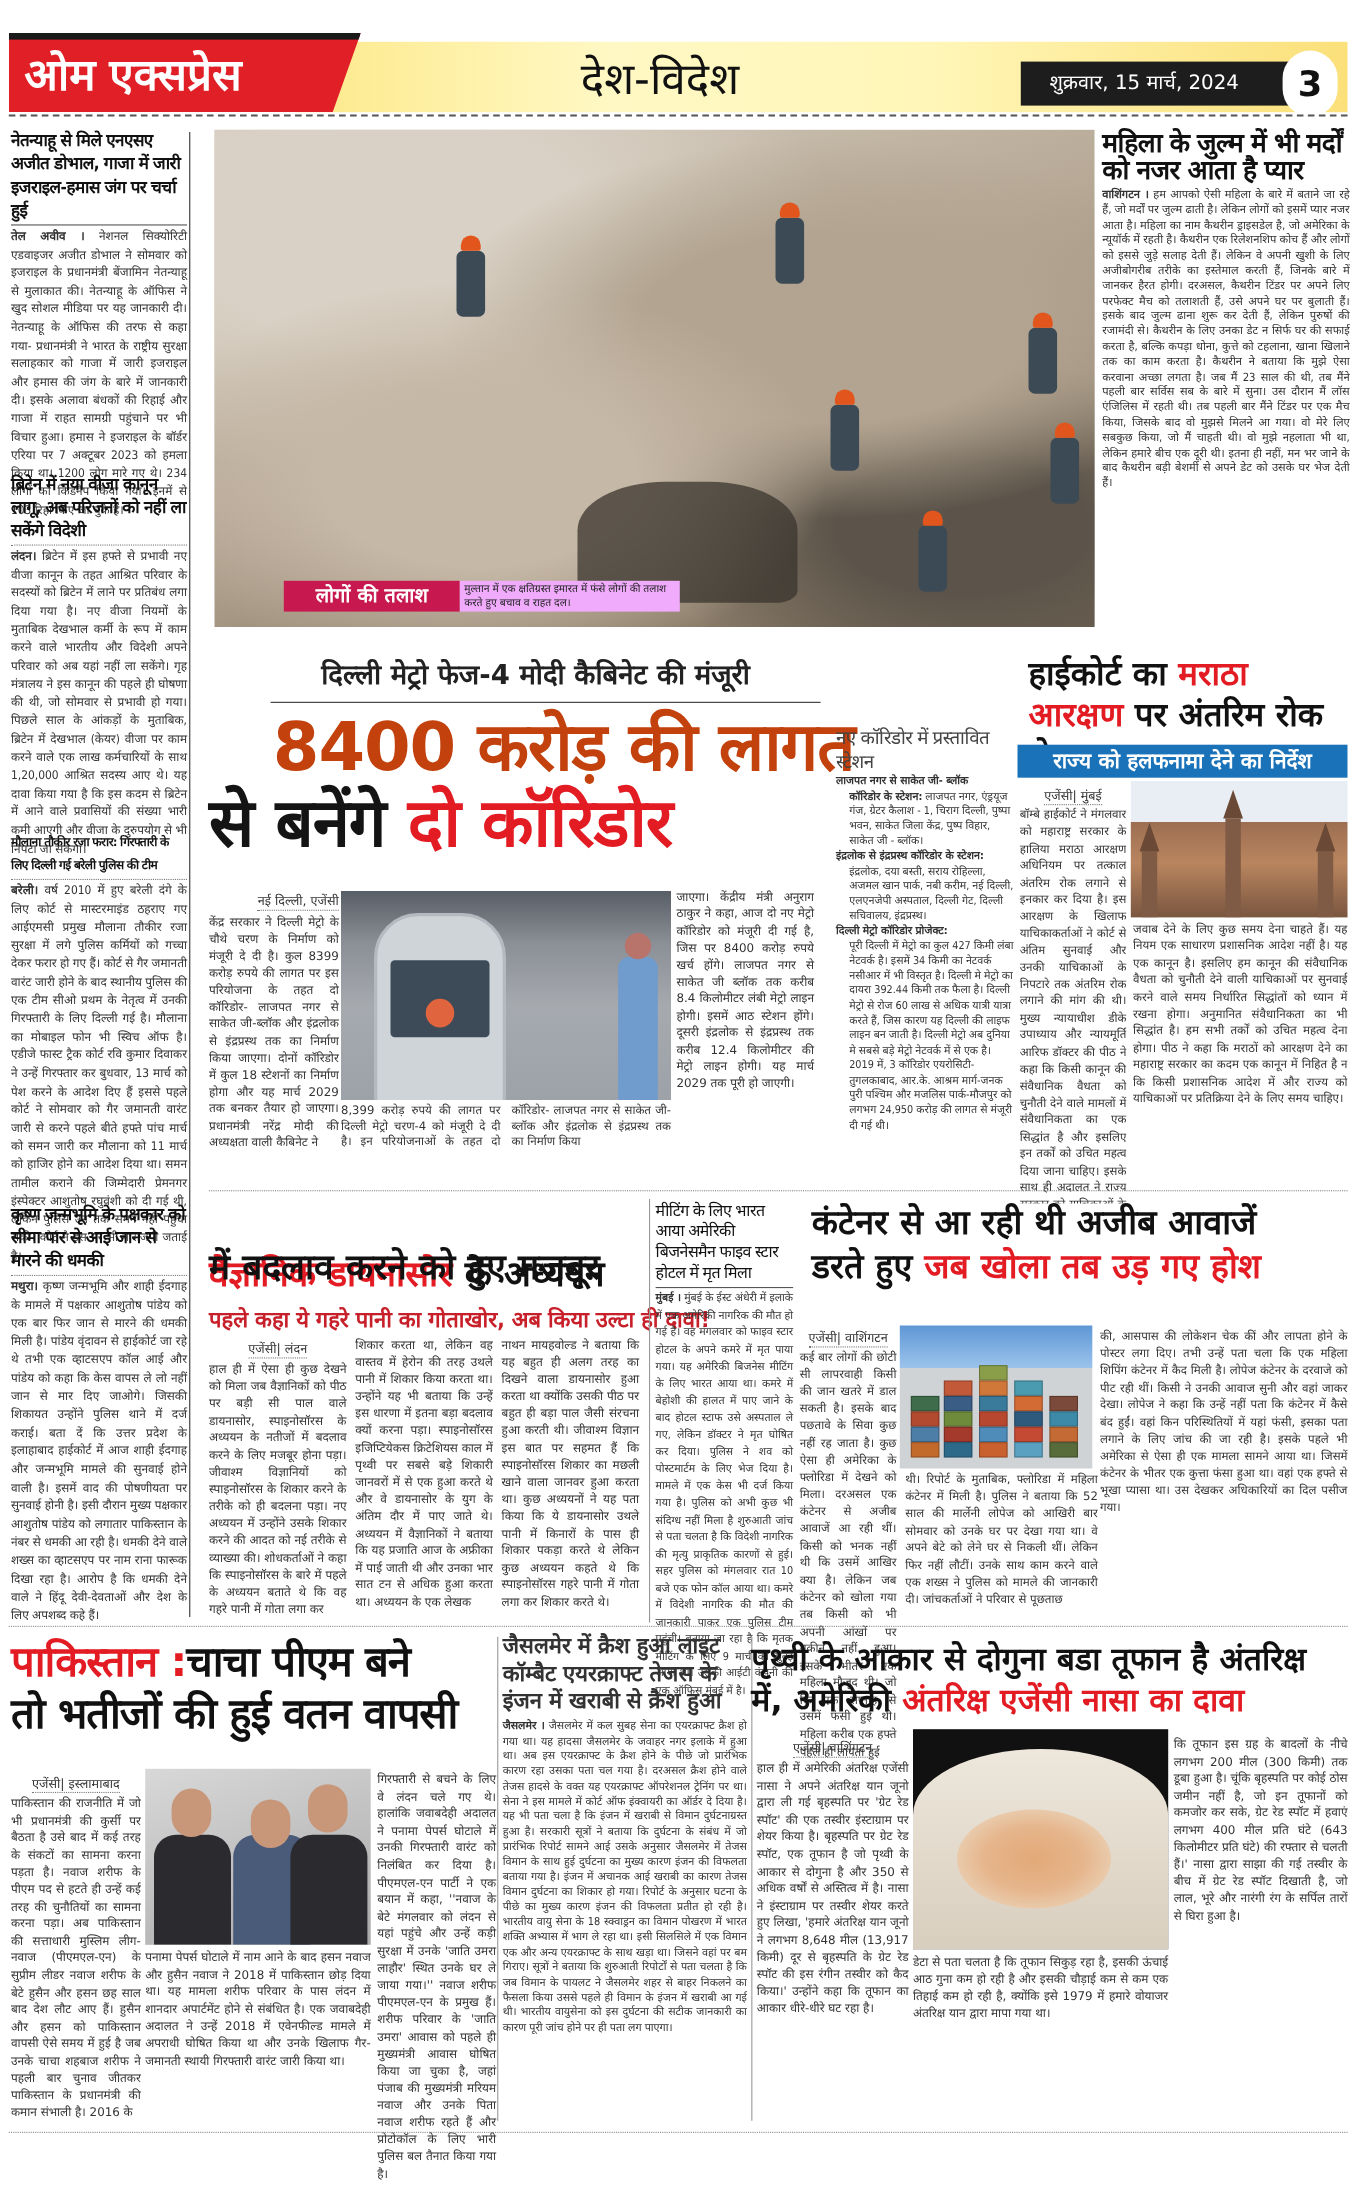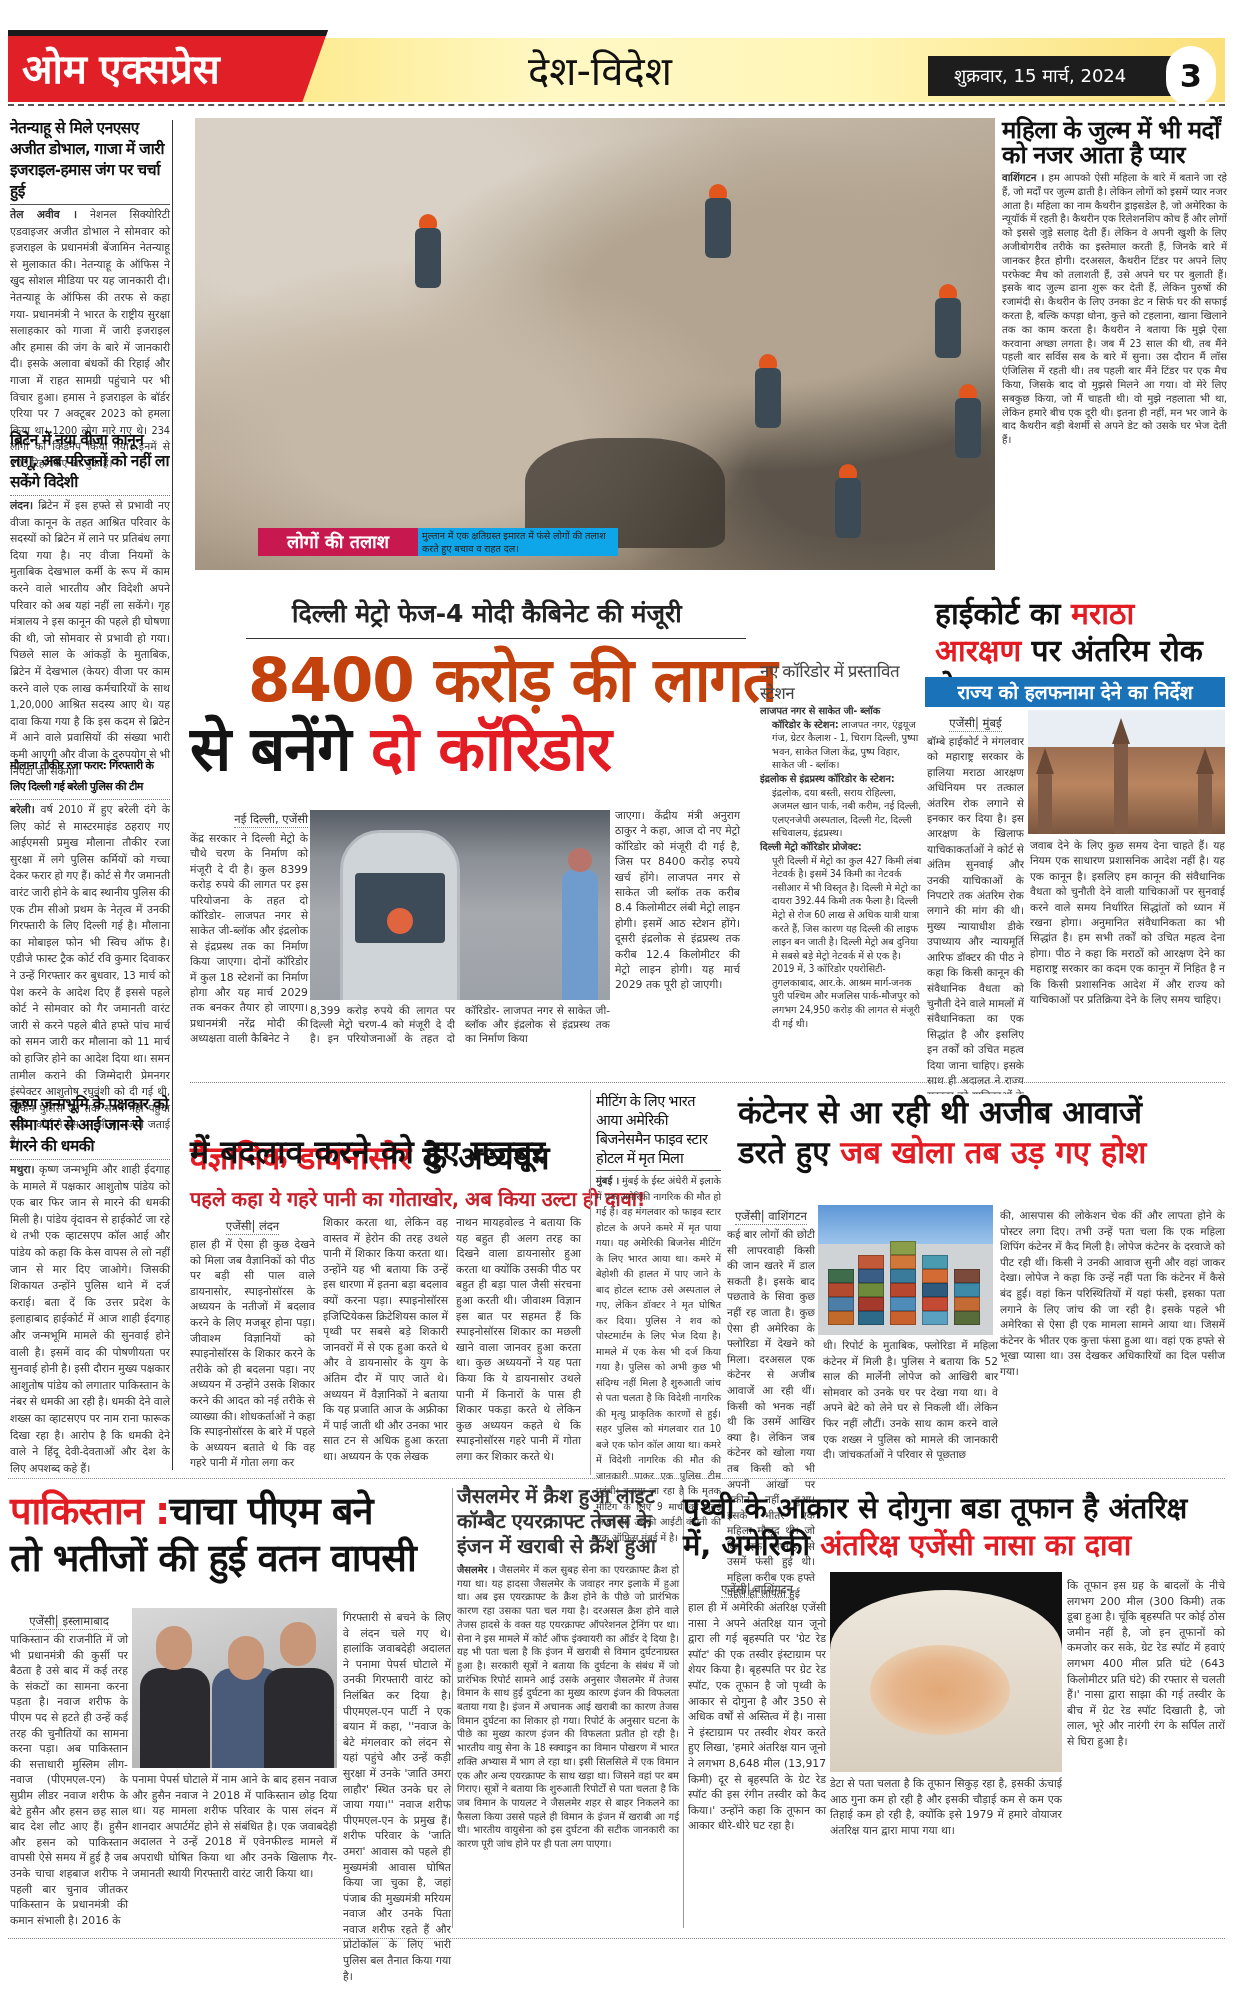--- a/index.html
+++ b/index.html
@@ -31,21 +31,21 @@
       radial-gradient(ellipse at 30% 70%, #c6b8a6 0 18%, transparent 40%),
       radial-gradient(ellipse at 70% 40%, #b2a490 0 22%, transparent 45%),
       radial-gradient(ellipse at 85% 80%, #5c544a 0 12%, transparent 30%),
       radial-gradient(ellipse at 20% 20%, #d9d1c5 0 20%, transparent 45%),
       linear-gradient(160deg,#d8cfc2,#b7a996 45%,#8e7f6c 80%,#6c604f); }
   .worker { position:absolute; width: 26px; height: 60px; background:#3c4a56; border-radius: 6px; }
   .worker::before { content:""; position:absolute; left:4px; top:-14px; width:18px; height:14px; border-radius: 9px 9px 2px 2px; background:#e2561e; }
 
   .caption-tag { left: 258px; top: 528px; width: 160px; height: 28px; background: #c71950; color:#fff; font-weight:bold;
     font-size: 18px; line-height: 28px; text-align:center; }
-  .caption-text { left: 418px; top: 528px; width: 200px; height: 28px; background: #0ea5e9; color:#222;
+  .caption-text { left: 418px; top: 528px; width: 200px; height: 28px; background: #f0abfc; color:#222;
     font-size: 9.5px; line-height: 13px; padding: 1px 4px; }
 
   .kicker { left: 292px; top: 595px; font-size: 25px; font-weight: bold; color: #222; }
   .kick-rule { left: 246px; top: 638px; width: 500px; border-top: 1.5px solid #333; }
   .mega1 { left: 248px; top: 643px; font-size: 61px; font-weight: 900; color: #c2410c; letter-spacing: -1px; line-height: 74px; }
   .mega2 { left: 190px; top: 712px; font-size: 61px; font-weight: 700; color: #141414; letter-spacing: -1px; line-height: 74px; }
   .red { color: #e31b23; }
 
   .metro { left: 310px; top: 810px; width: 300px; height: 190px;
     background: linear-gradient(180deg,#585e66 0%,#8b8f96 25%,#a6aaaf 55%,#9da2a8 100%); }

